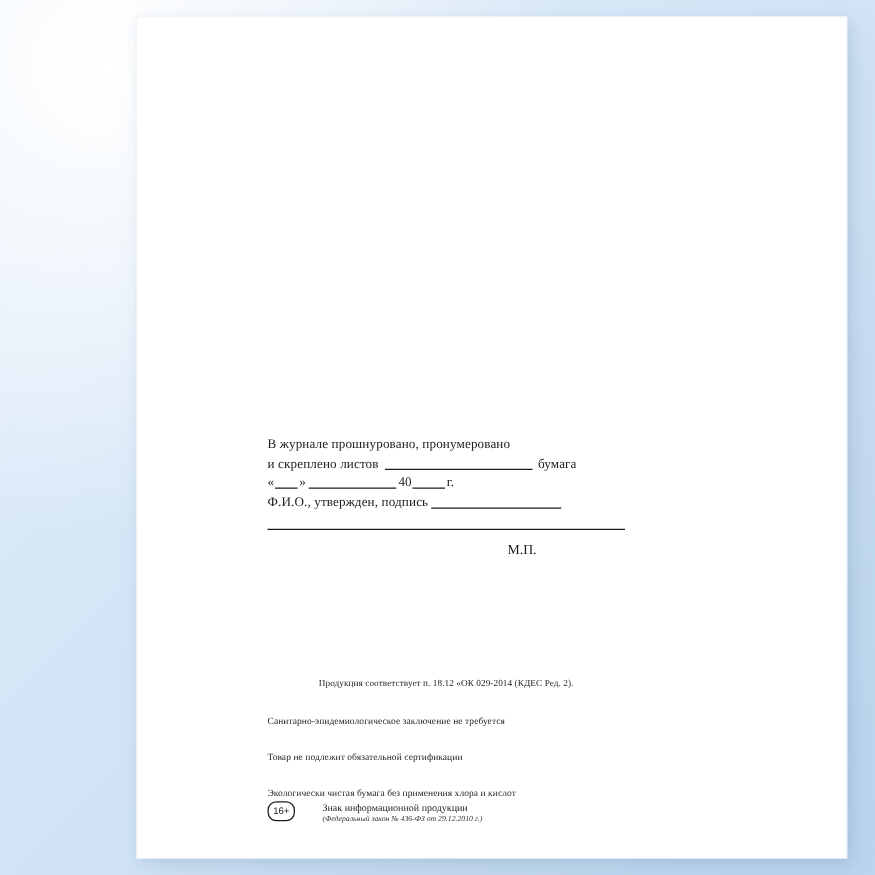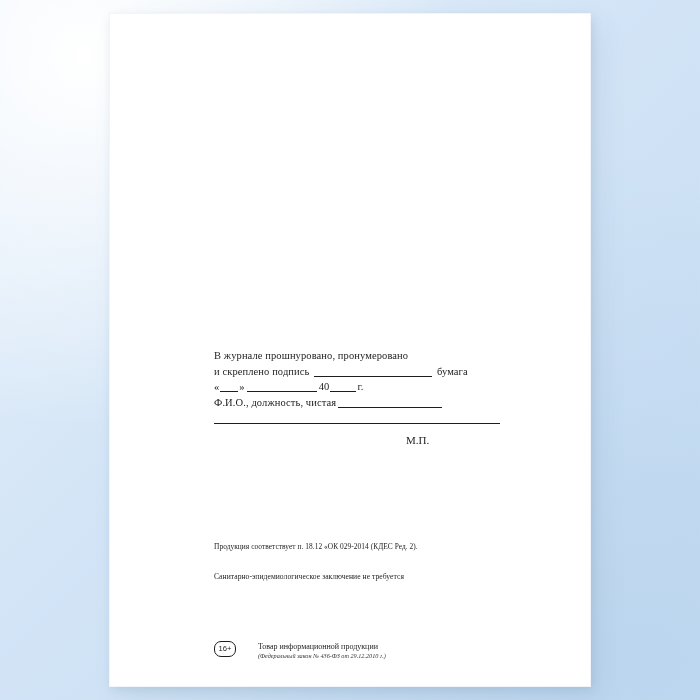--- a/index.html
+++ b/index.html
@@ -22,21 +22,21 @@
       radial-gradient(circle at 12% 8%, #ffffff 0%, rgba(255,255,255,0) 42%),
       radial-gradient(circle at 92% 94%, #bcd6ef 0%, rgba(188,214,239,0) 55%),
       linear-gradient(135deg, #e7f1fb 0%, #d2e4f6 45%, #c8ddf2 100%);
   }
 
   
   .sheet {
     position: absolute;
     left: 110px;
     top: 14px;
-    width: 480px;
+    width: 567px;
     height: 672px;
     background: #ffffff;
     box-shadow:
       0 0 0 1px #f2f6fa,
       2px 3px 9px rgba(90,120,150,0.18),
       10px 12px 26px rgba(90,120,150,0.10);
   }
 
   
   .decl {
@@ -109,20 +109,21 @@
     left: 104px;
     top: 528px;
     width: 320px;
     color: #1d1d1d;
   }
   .legal .para {
     font-size: 7.4px;
     line-height: 10.6px;
     margin-bottom: 11px;
     letter-spacing: 0.05px;
+    margin-left: 41px;
   }
   .legal .para em {
     font-style: italic;
   }
   .legal .single {
     font-size: 7.6px;
     line-height: 11px;
     margin-bottom: 13px;
     letter-spacing: 0.05px;
     margin-top: 18px;
@@ -166,43 +167,45 @@
 </head>
 <body>
 
 <div class="backdrop"></div>
 
 <div class="sheet">
 
   <div class="decl">
     <div class="line">В журнале прошнуровано, пронумеровано</div>
     <div class="line">
-      <span>и скреплено подпись</span>
+      <span>и скреплено листов</span>
       <span class="rule-long"></span>
       <span>бумага</span>
     </div>
     <div class="line">
       <span>«</span><span class="rule-tiny"></span><span>»</span><span class="rule-mid"></span><span>40</span><span class="rule-short"></span><span>г.</span>
     </div>
     <div class="line">
-      <span>Ф.И.О., должность, чистая</span><span class="rule-fio"></span>
+      <span>Ф.И.О., утвержден, подпись</span><span class="rule-fio"></span>
     </div>
     <span class="fullrule"></span>
   </div>
 
   <div class="mp">М.П.</div>
 
   <div class="legal">
     <div class="para">
       <div>Продукция соответствует п. 18.12 «ОК 029-2014 (КДЕС Ред. 2).</div>
     </div>
     <div class="single">Санитарно-эпидемиологическое заключение не требуется</div>
+    <div class="single">Товар не подлежит обязательной сертификации</div>
+    <div class="single">Экологически чистая бумага без применения хлора и кислот</div>
   </div>
 
   <div class="age-row">
     <div class="age-badge">16+</div>
     <div class="age-text">
-      <div class="t1">Товар информационной продукции</div>
+      <div class="t1">Знак информационной продукции</div>
       <div class="t2">(Федеральный закон № 436-ФЗ от 29.12.2010 г.)</div>
     </div>
   </div>
 
 </div>
 
 </body></html>

